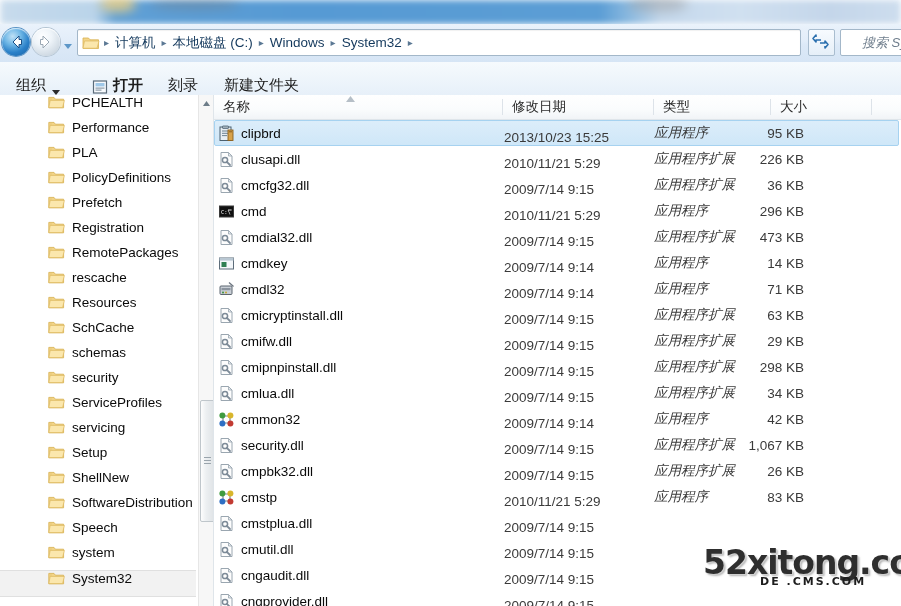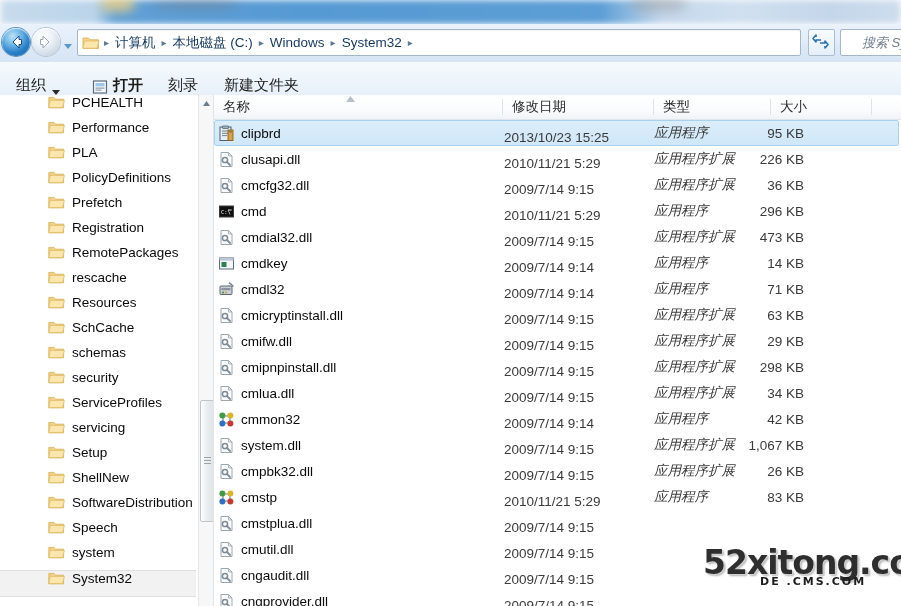--- a/index.html
+++ b/index.html
@@ -701,21 +701,21 @@
         </div>
         <div class="frow">
           <div class="rowbg"></div>
           <div class="cname">
             <span class="ficon"><svg width="17" height="17" viewBox="0 0 17 17">
                 <path d="M3 1.5 L10.5 1.5 L14 5 L14 15.5 L3 15.5 Z" fill="#fdfdfd" stroke="#9aa6b0" stroke-width="1"></path>
                 <path d="M10.5 1.5 L10.5 5 L14 5 Z" fill="#e4e9ee" stroke="#9aa6b0" stroke-width=".8"></path>
                 <circle cx="7" cy="9" r="2.6" fill="none" stroke="#7d8b98" stroke-width="1.5"></circle>
                 <path d="M8.8 10.8 L12 14" stroke="#7d8b98" stroke-width="1.8" stroke-linecap="round"></path>
               </svg></span>
-            <span class="ftext">system.dll</span>
+            <span class="ftext">security.dll</span>
           </div>
           <div class="cdate">2009/7/14 9:15</div>
           <div class="ctype">应用程序扩展</div>
           <div class="csize">1,067 KB</div>
         </div>
         <div class="frow">
           <div class="rowbg"></div>
           <div class="cname">
             <span class="ficon"><svg width="17" height="17" viewBox="0 0 17 17">
                 <path d="M3 1.5 L10.5 1.5 L14 5 L14 15.5 L3 15.5 Z" fill="#fdfdfd" stroke="#9aa6b0" stroke-width="1"></path>

